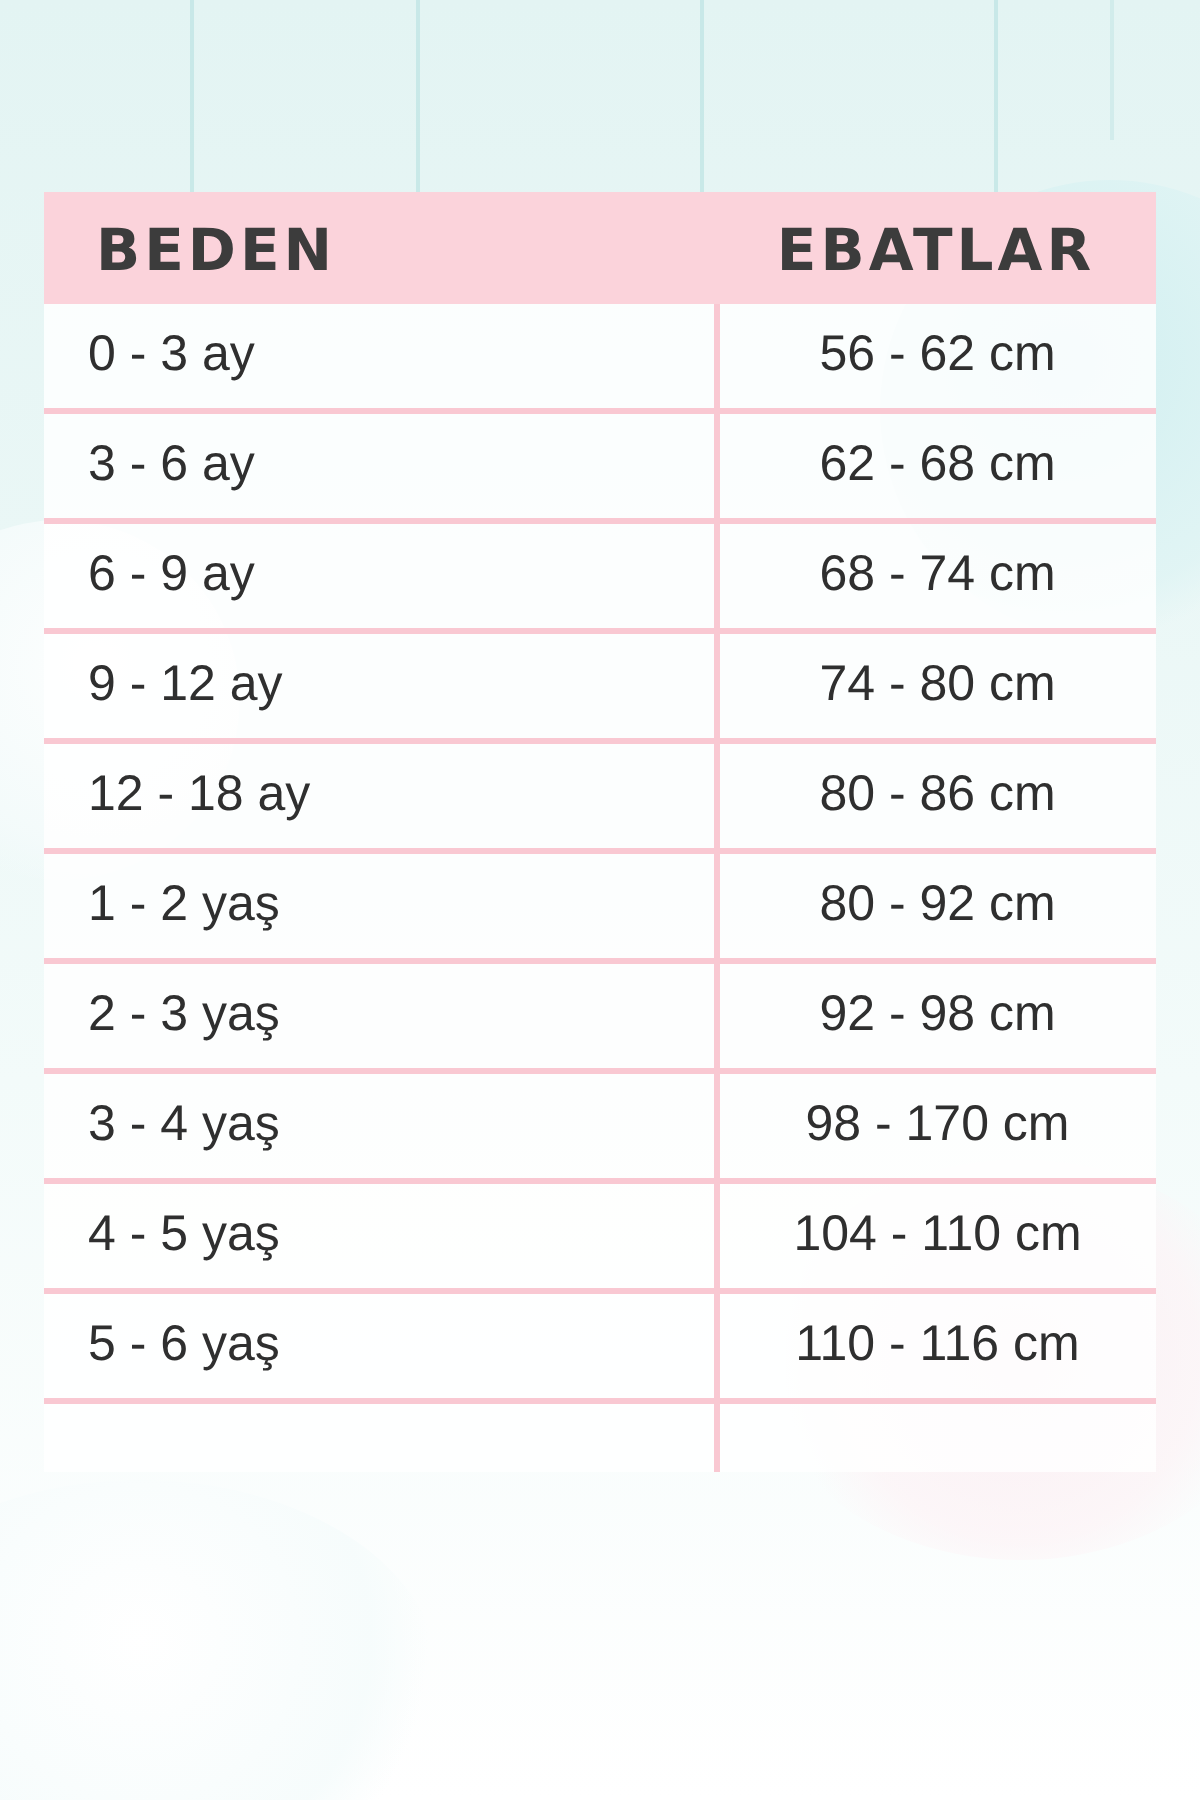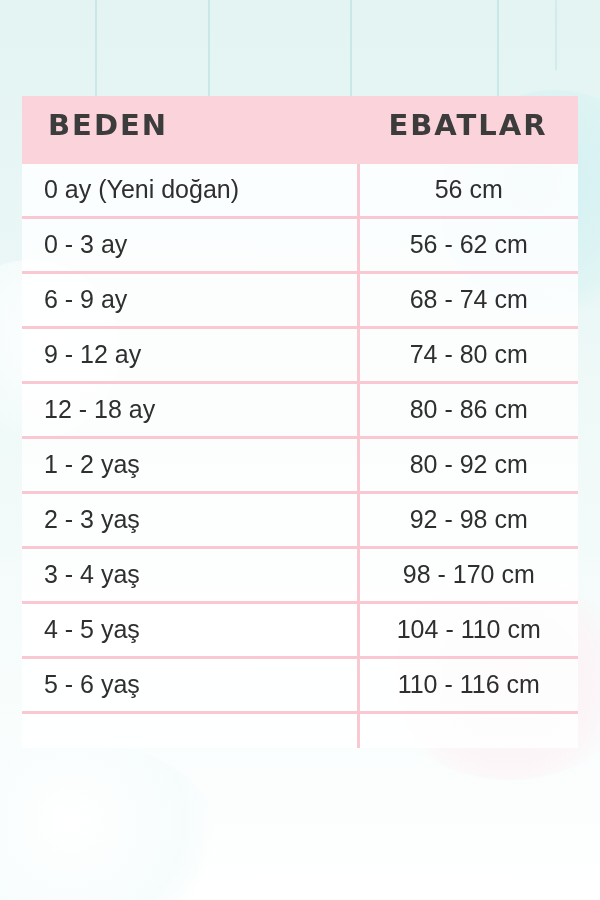--- a/index.html
+++ b/index.html
@@ -81,21 +81,21 @@
   }
   .table {
     width: 100%;
     border-collapse: collapse;
     table-layout: fixed;
   }
   .table tr.header-row {
     background: #fbd3db;
   }
   .table th {
-    padding: 12px 0 22px 0;
+    padding: 12px 0 10px 0;
     font-weight: bold;
     font-size: 29px;
     color: #3c3c3c;
     letter-spacing: 2px;
     font-family: "DejaVu Sans", sans-serif;
   }
   .th-left {
     text-align: left;
     padding-left: 26px !important;
     width: 310px;
@@ -151,26 +151,26 @@
   <div class="table-card">
     <table class="table">
       <thead>
         <tr class="header-row">
           <th class="th-left">BEDEN</th>
           <th class="th-right">EBATLAR</th>
         </tr>
       </thead>
       <tbody>
         <tr>
-          <td class="td-left">0 ay (Yeni doğan)</td>
-          <td class="td-right">56 cm</td>
-        </tr>
-        <tr>
           <td class="td-left">0 - 3 ay</td>
           <td class="td-right">56 - 62 cm</td>
+        </tr>
+        <tr>
+          <td class="td-left">3 - 6 ay</td>
+          <td class="td-right">62 - 68 cm</td>
         </tr>
         <tr>
           <td class="td-left">6 - 9 ay</td>
           <td class="td-right">68 - 74 cm</td>
         </tr>
         <tr>
           <td class="td-left">9 - 12 ay</td>
           <td class="td-right">74 - 80 cm</td>
         </tr>
         <tr>

